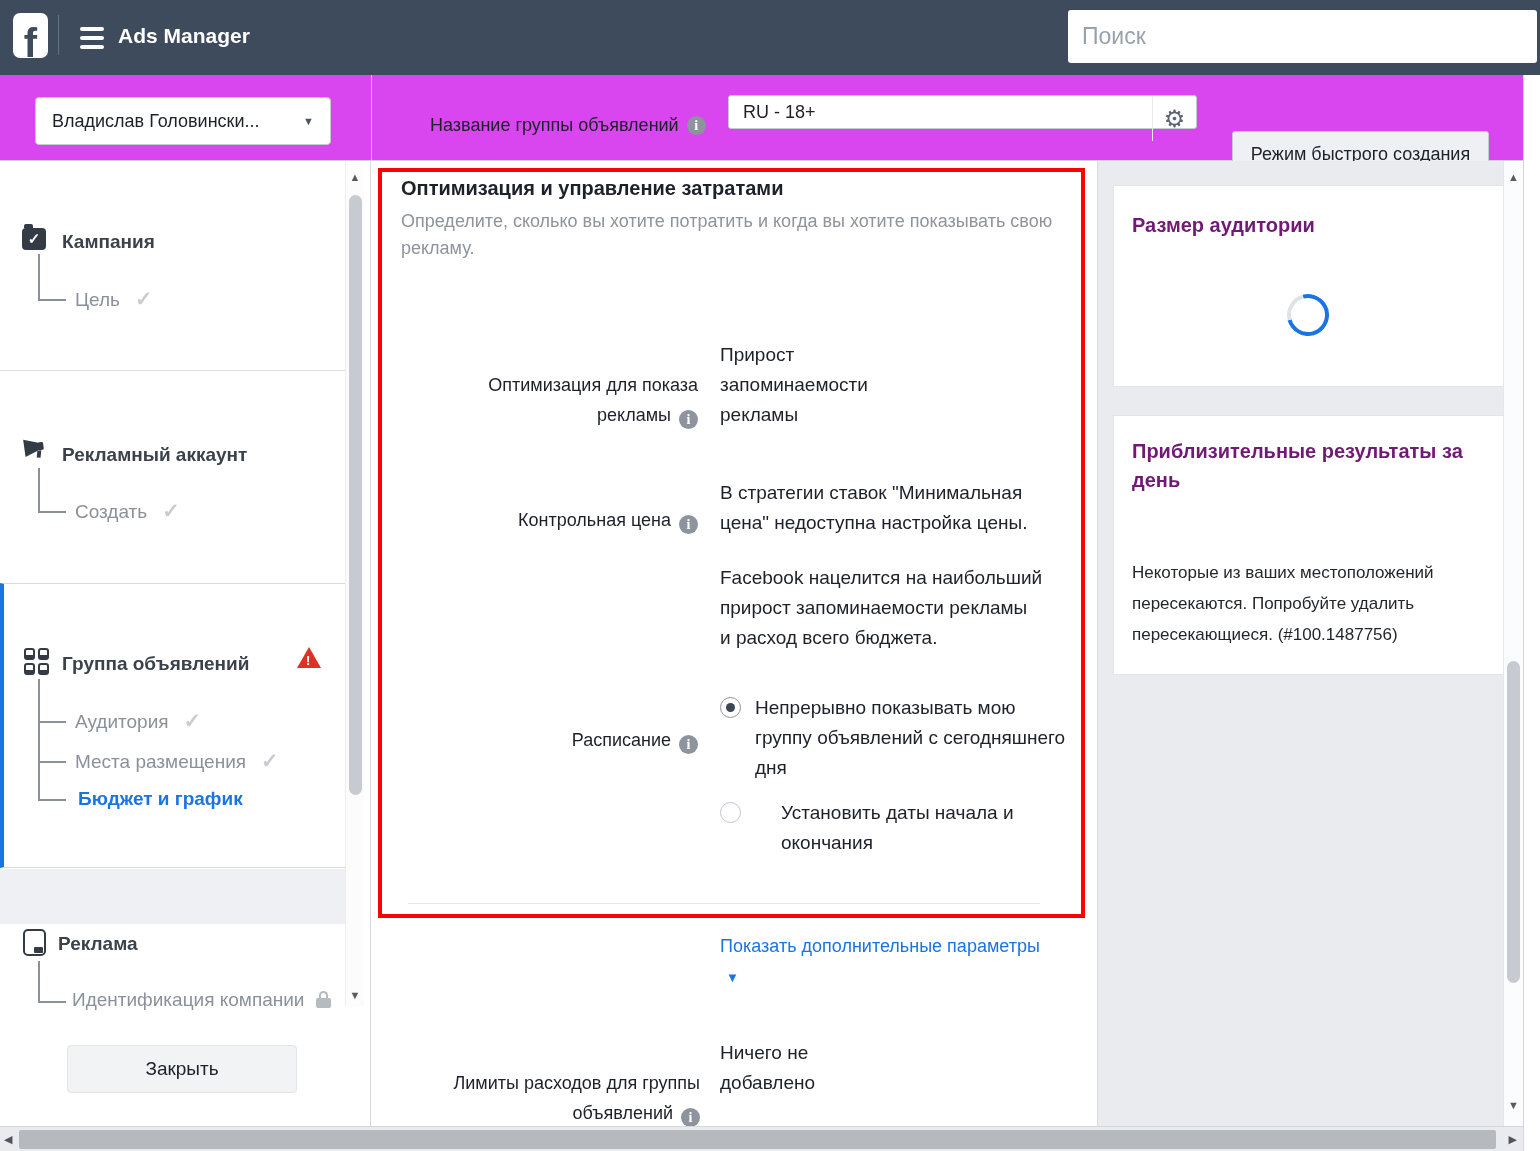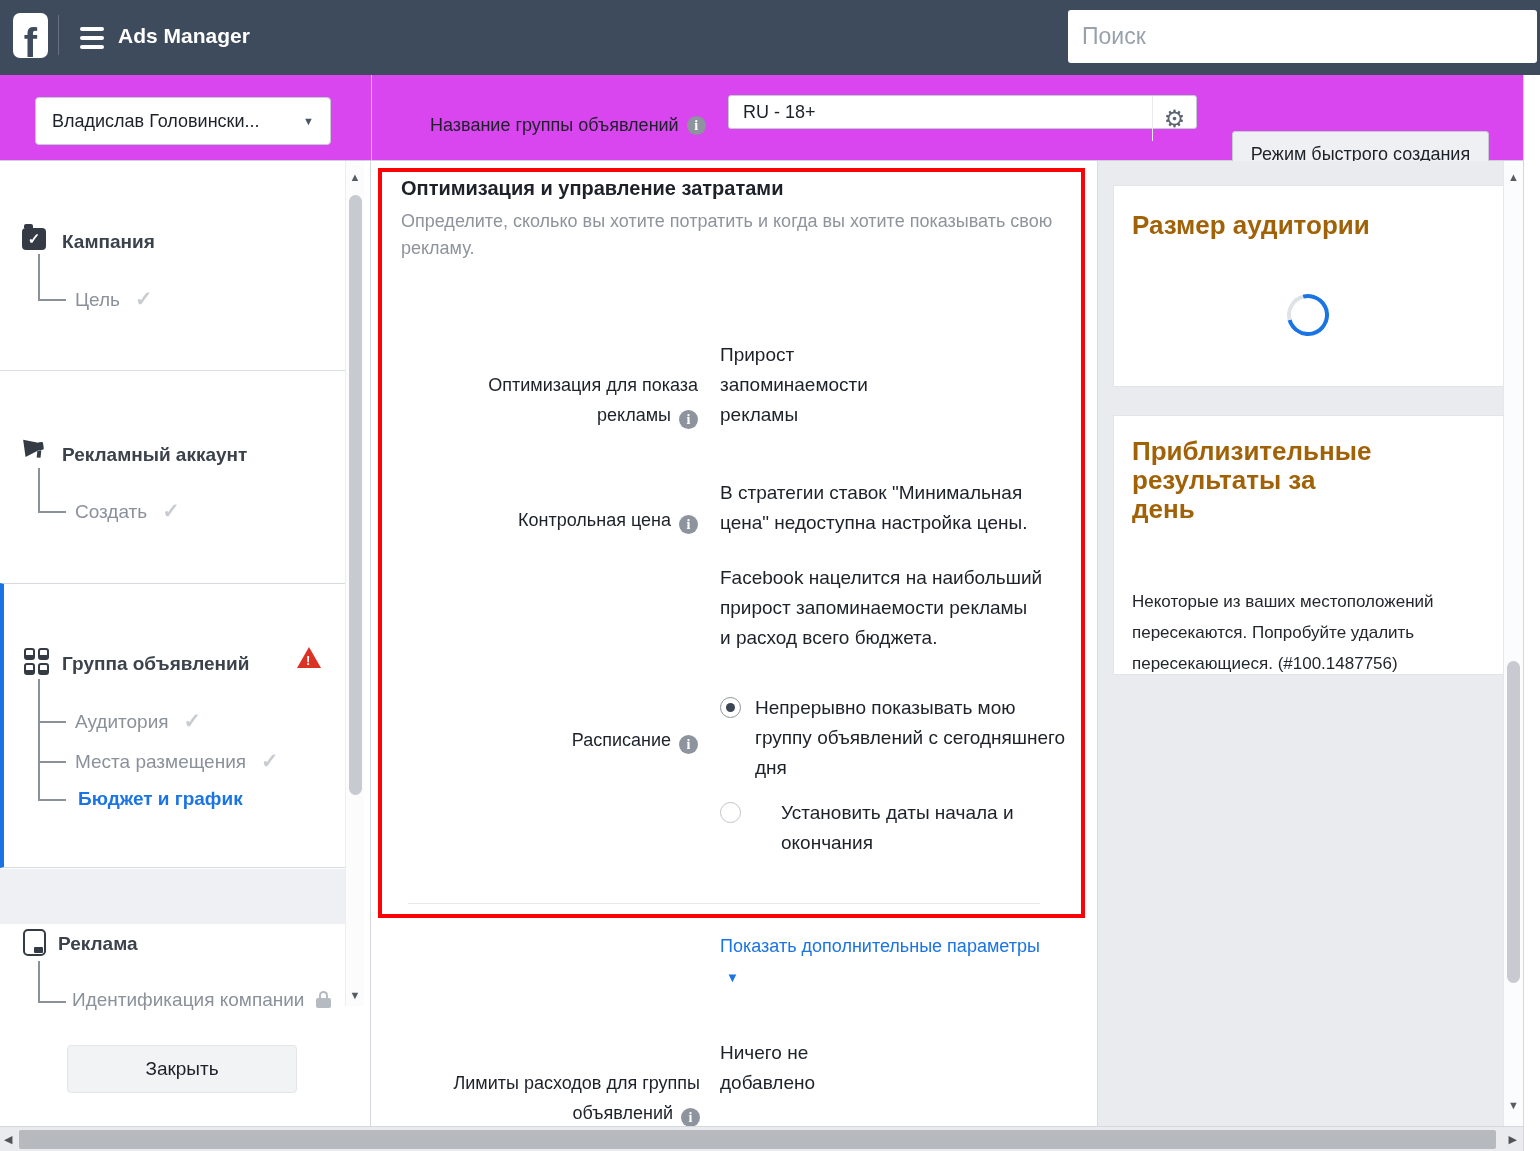--- a/index.html
+++ b/index.html
@@ -117,21 +117,21 @@
     line-height:30px; color:#1d2129; white-space:pre-line; }
   .limits-value { position:absolute; left:348px; top:877px; font-size:19px; line-height:30px; color:#1d2129;
     white-space:pre-line; }
 
   
   .right-panel { position:absolute; left:1097px; top:161px; width:406px; height:965px; background:#e9ebef;
     border-left:1px solid #d9dce0; }
   .panel-card { position:absolute; left:15px; width:391px; background:#fff; border:1px solid #e1e4e8; }
   .card-audience { top:24px; height:202px; }
   .card-results { top:254px; height:260px; }
-  .panel-card h3 { font-size:26px; color:#a16207; white-space:pre-line; line-height:29px; }
+  .panel-card h3 { font-size:20px; color:#701a75; white-space:pre-line; line-height:29px; }
   .card-audience h3 { margin:25px 0 0 18px; }
   .card-results h3 { margin:21px 0 0 18px; }
   .spinner { position:absolute; left:173px; top:108px; width:42px; height:42px; border-radius:50%;
     border:4px solid #1b74e4; border-left-color:#dfe3e8; transform:rotate(30deg); }
   .warning-text { margin:62px 18px 0 18px; font-size:17px; line-height:31px; color:#23272d; white-space:pre-line; }
   .r-scroll { left:1503px; top:161px; width:20px; height:965px; position:absolute; background:#fbfcfd;
     border-left:1px solid #e5e8eb; }
 </style>
 </head>
 <body>

